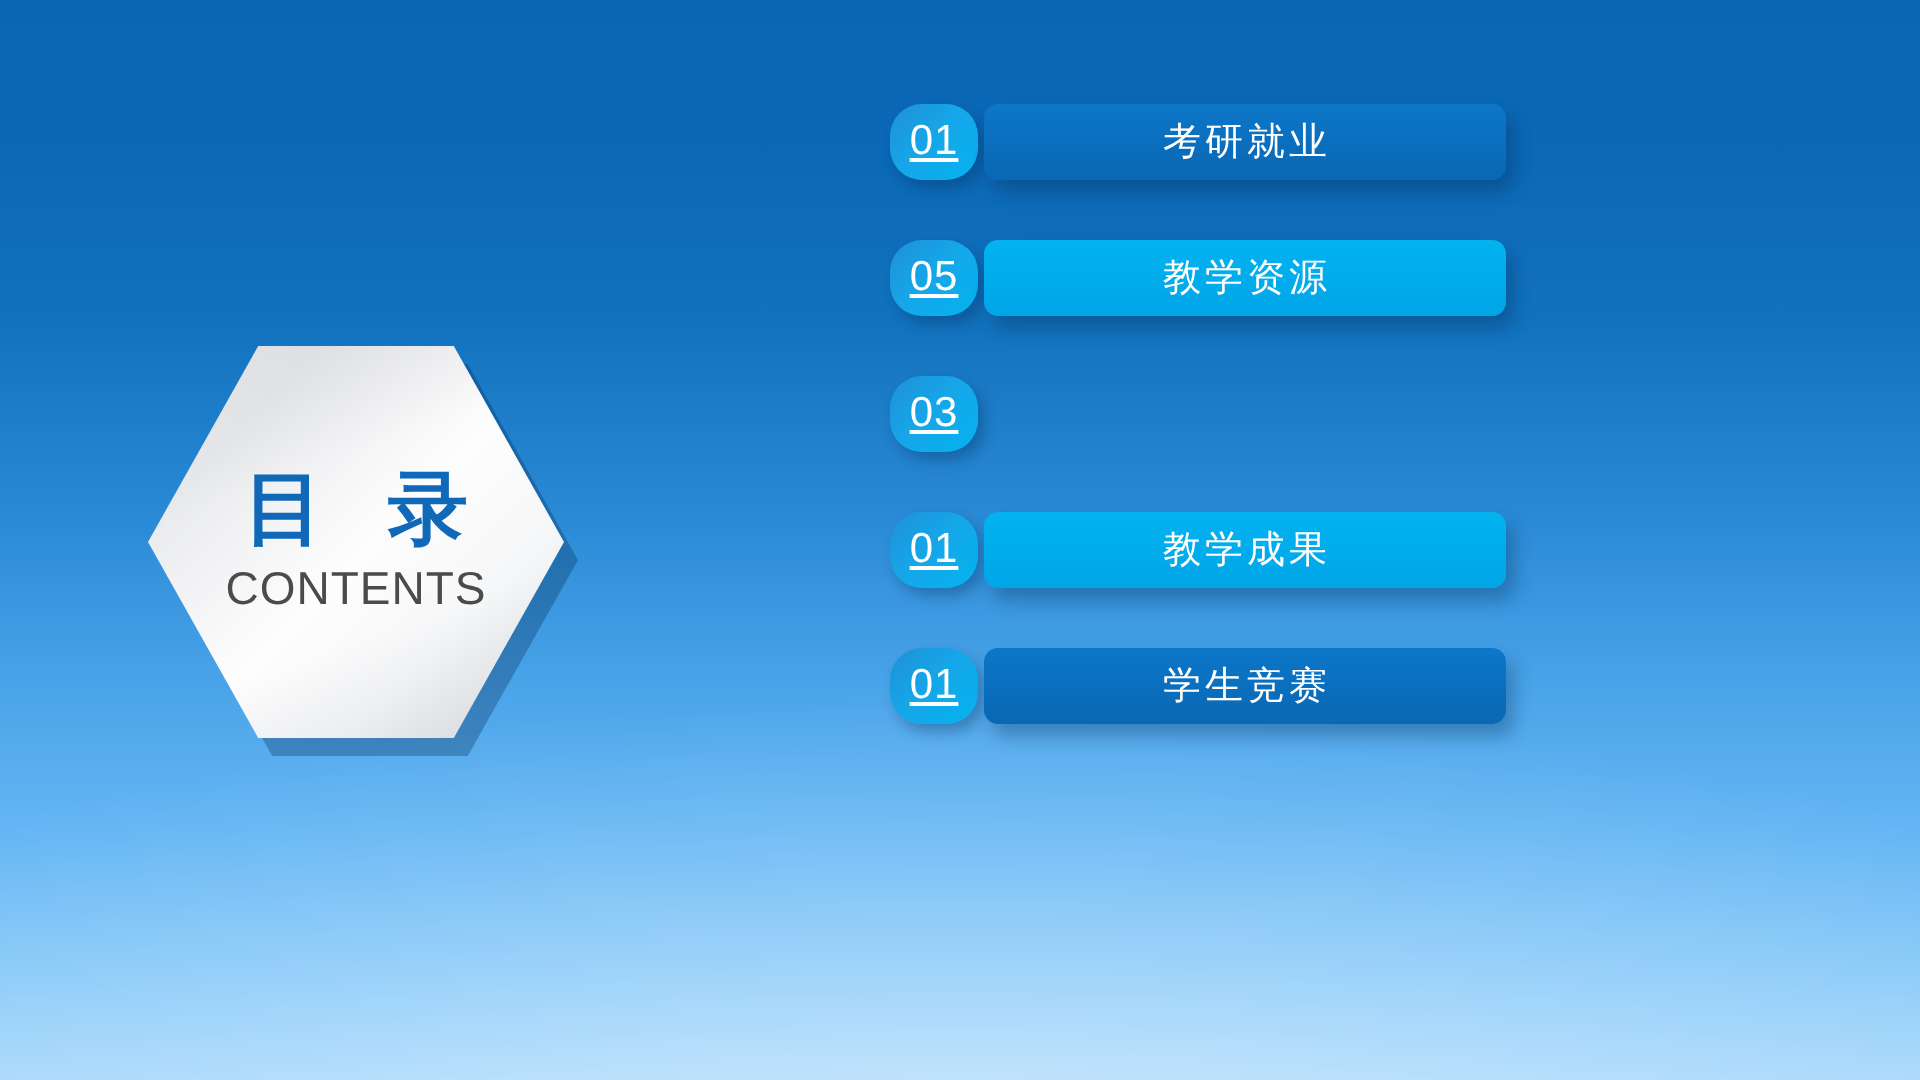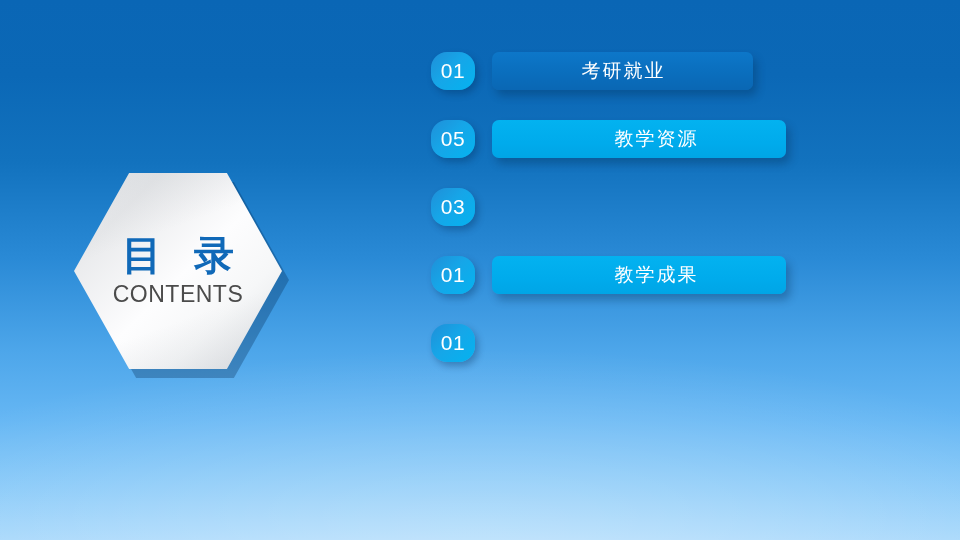--- a/index.html
+++ b/index.html
@@ -95,33 +95,34 @@
   }
   .toc-row {
     position: relative;
     height: 38px;
     margin-bottom: 30px;
   }
   .toc-row:last-child { margin-bottom: 0; }
 
   .num-box {
     position: absolute;
-    left: 0;
+    left: 14px;
     top: 0;
     width: 44px;
     height: 38px;
     border-radius: 16px;
     display: flex;
     align-items: center;
     justify-content: center;
     color: #ffffff;
     font-size: 21px;
     letter-spacing: 0.5px;
     box-shadow: 3px 4px 7px rgba(3, 44, 86, 0.33);
     background: linear-gradient(135deg, #1f8fd8 0%, #16a6e8 45%, #04b3f0 100%);
+    text-decoration: underline;
   }
 
   .bar {
     position: absolute;
     left: 61px;
     top: 0;
     width: 261px;
     height: 38px;
     border-radius: 7px;
     display: flex;
@@ -132,21 +133,20 @@
     letter-spacing: 2px;
     text-indent: 2px;
     box-shadow: 4px 6px 9px rgba(3, 42, 82, 0.32);
     font-family: "DejaVu Sans", "Liberation Sans", sans-serif;
   }
   .bar.dark {
     background: linear-gradient(180deg, #0d77c9 0%, #0a6ebd 55%, #0a67b4 100%);
   }
   .bar.bright {
     background: linear-gradient(180deg, #03b2f0 0%, #00abec 60%, #00a5e6 100%);
-    padding-left: 33px;
   }
 </style>
 </head>
 <body>
 
 <div id="slide">
 
   <div id="hex-wrap">
     <div class="hex-shadow"></div>
     <div class="hex-body"></div>
@@ -173,17 +173,18 @@
       <div class="num-box">03</div>
     </div>
 
     <div class="toc-row">
       <div class="num-box">01</div>
       <div class="bar bright">教学成果</div>
     </div>
 
     <div class="toc-row">
       <div class="num-box">01</div>
+      <div class="bar dark">学生竞赛</div>
     </div>
 
 
   </div>
 </div>
 
 </body></html>

